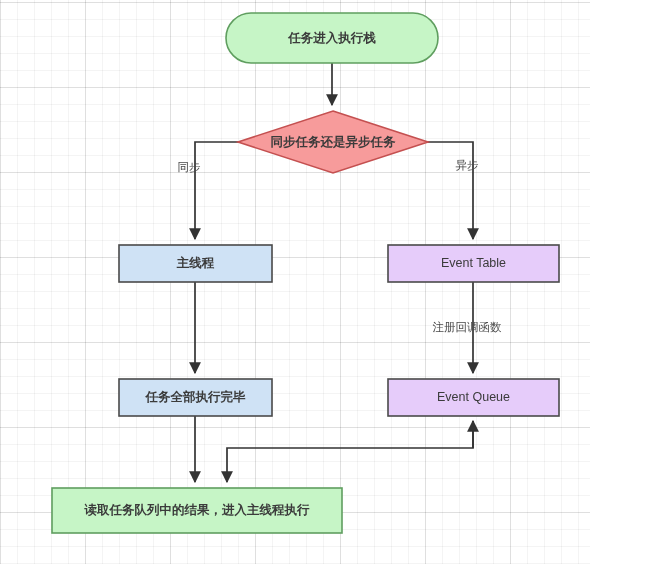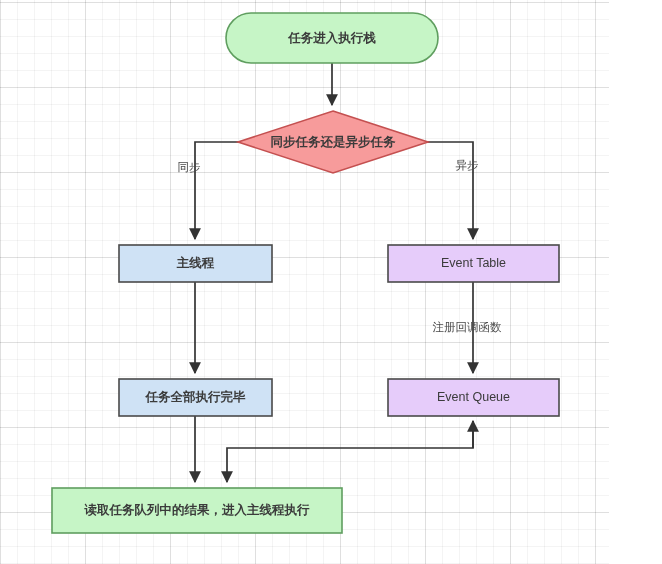--- a/index.html
+++ b/index.html
@@ -20,21 +20,20 @@
       linear-gradient(to right, rgba(0,0,0,0.045) 1px, transparent 1px),
       linear-gradient(to bottom, rgba(0,0,0,0.045) 1px, transparent 1px),
       linear-gradient(to right, rgba(0,0,0,0.085) 1px, transparent 1px),
       linear-gradient(to bottom, rgba(0,0,0,0.085) 1px, transparent 1px);
     background-size:
       17px 17px,
       17px 17px,
       85px 85px,
       85px 85px;
     background-position: 0 2px, 0 2px, 0 2px, 0 2px;
-    padding-left: 19px;
   }
   #flow {
     position: absolute;
     left: 0;
     top: 0;
     width: 662px;
     height: 564px;
   }
   .node-text {
     font-family: "Liberation Sans", "DejaVu Sans", sans-serif;

